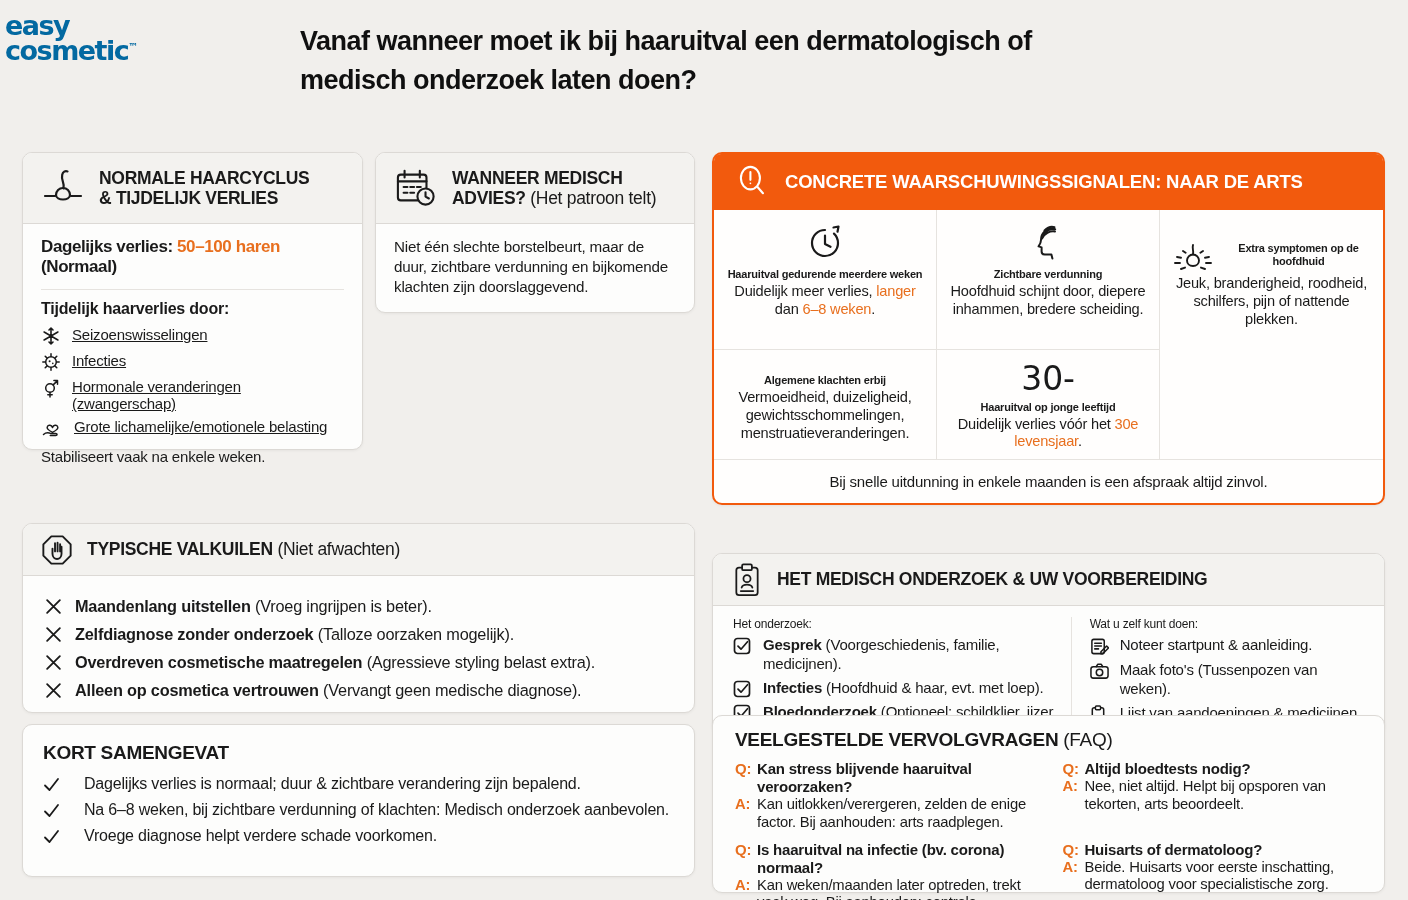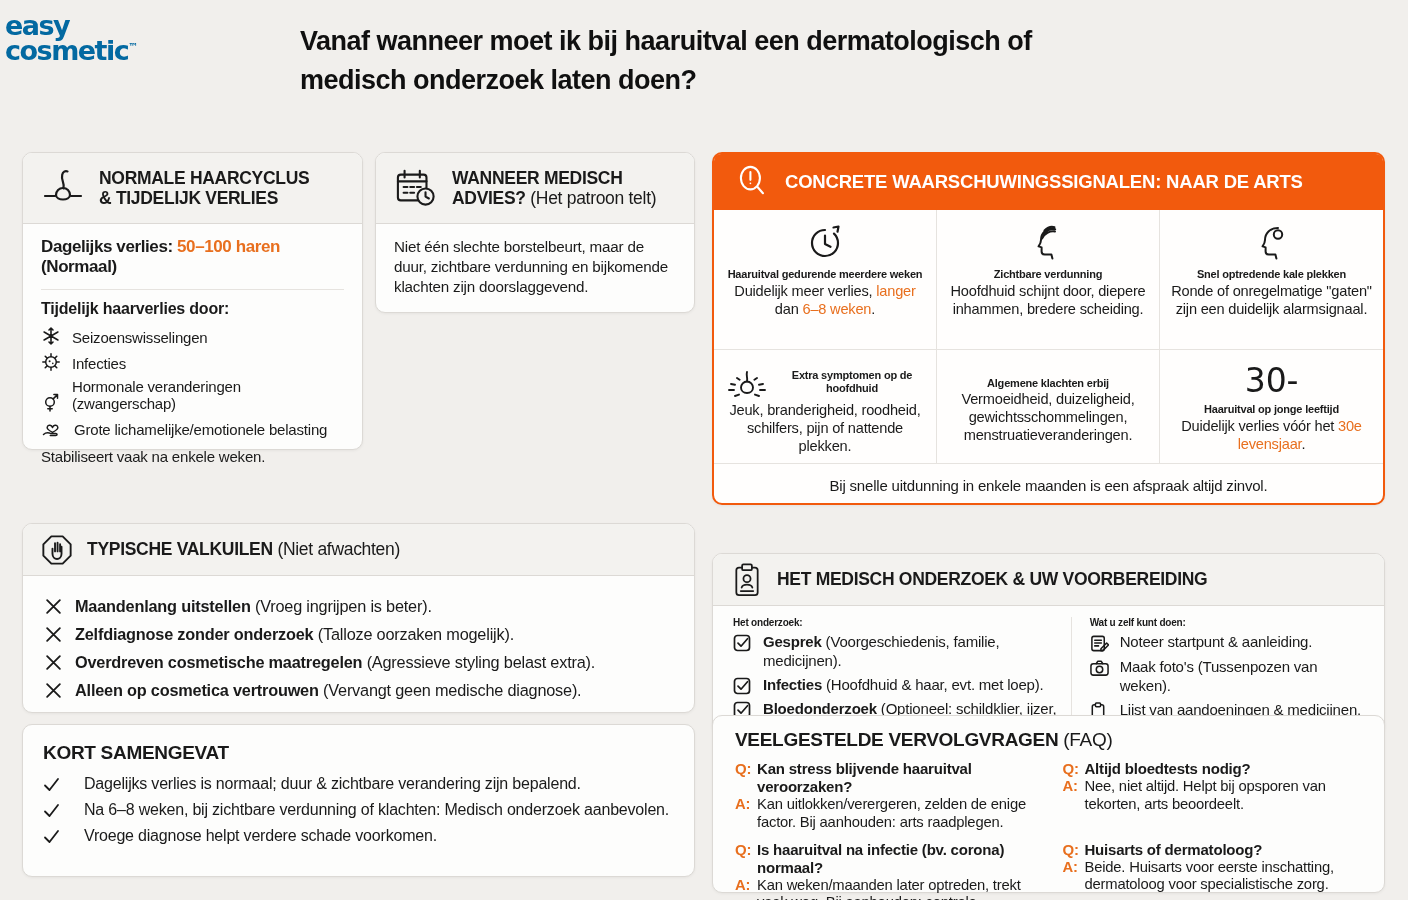--- a/index.html
+++ b/index.html
@@ -41,21 +41,21 @@
   svg{display:block;}
   .ic{flex:0 0 auto;display:inline-flex;}
 
   
   #card-cycle{left:22px;top:152px;width:341px;height:298px;}
   #card-cycle .card-head{height:71px;}
   #card-cycle .body{padding:13px 18px 10px;}
   .daily{font-size:17px;font-weight:700;letter-spacing:-0.4px;}
   .rule{border:none;border-top:1px solid var(--inline);margin:12px 0 10px;}
   .causes-title{font-weight:700;font-size:16px;margin-bottom:8px;}
-  .cause{display:flex;align-items:flex-end;gap:11px;margin:6px 0;font-size:15px;}
+  .cause{display:flex;align-items:flex-start;gap:11px;margin:6px 0;font-size:15px;text-decoration:underline;}
   .cycle-foot{margin-top:10px;font-size:15px;}
 
   
   #card-advice{left:375px;top:152px;width:320px;height:161px;}
   #card-advice .card-head{height:71px;}
   #card-advice .body{padding:13px 18px;font-size:15.2px;line-height:1.33;}
 
   
   #card-warning{left:712px;top:152px;width:673px;height:353px;border:2px solid var(--accent);background:#fffefd;}
   .warn-head{background:var(--accent);height:56px;display:flex;align-items:center;gap:13px;
@@ -78,21 +78,21 @@
   #card-pitfalls .card-head{height:52px;}
   #card-pitfalls .body{padding:12px 22px;}
   .pit{display:flex;align-items:center;gap:13px;margin:9px 0;font-size:16.3px;}
 
   
   #card-exam{left:712px;top:553px;width:673px;height:182px;}
   #card-exam .card-head{height:52px;}
   .exam-body{display:flex;padding:11px 20px 8px;}
   .exam-col{flex:1.18;padding-right:14px;}
   .exam-col.right{flex:1;border-left:1px solid var(--inline);padding-left:18px;padding-right:0;}
-  .exam-title{font-weight:700;font-size:10px;margin-bottom:4px;}
+  .exam-title{font-weight:400;font-size:12px;margin-bottom:4px;}
   .exam-item{display:grid;grid-template-columns:24px 1fr;align-items:start;column-gap:6px;
              margin:5px 0;font-size:15px;line-height:1.25;}
   .exam-item .ic{margin-top:1px;}
 
   
   #card-summary{left:22px;top:724px;width:673px;height:153px;}
   #card-summary .body{padding:17px 20px;}
   .sum-title{font-weight:800;font-size:19px;letter-spacing:-0.3px;margin-bottom:11px;}
   .sum-item{display:flex;align-items:center;gap:24px;margin:8px 0;font-size:16px;}
 
@@ -227,30 +227,20 @@
         <span class="ic">
           <svg width="40" height="42" viewBox="0 0 40 42" fill="none" stroke="#1a1a1a" stroke-width="2" stroke-linecap="round" stroke-linejoin="round">
             <path d="M26 6c-8 0-13 5.2-13 12 0 2.4-1.2 4.6-2.4 6.4l3 1v4.2c0 2 1.3 3 3.2 3h6.6l1 4"></path>
             <path d="M16.5 8.5c3-3 7-4.2 10-3.2M14.8 12.5c2.8-4 8-6.2 12.4-5.2M14 16.5c2-4.8 8-8 13-7"></path>
           </svg>
         </span>
         <div class="wtitle">Zichtbare verdunning</div>
         <div><span>Hoofdhuid schijnt door, diepere inhammen, bredere scheiding.</span></div>
       </div>
 
-      <div class="wcell r1">
-        <span class="ic">
-          <svg width="40" height="42" viewBox="0 0 40 42" fill="none" stroke="#1a1a1a" stroke-width="2" stroke-linecap="round" stroke-linejoin="round">
-            <path d="M26 6c-8 0-13 5.2-13 12 0 2.4-1.2 4.6-2.4 6.4l3 1v4.2c0 2 1.3 3 3.2 3h6.6l1 4"></path>
-            <circle cx="26" cy="12.5" r="4.2"></circle>
-          </svg>
-        </span>
-        <div class="wtitle">Snel optredende kale plekken</div>
-        <div><span>Ronde of onregelmatige "gaten" zijn een duidelijk alarmsignaal.</span></div>
-      </div>
 
       <div class="wcell r2">
         <div class="title-row">
           <span class="ic">
             <svg width="44" height="40" viewBox="0 0 44 40" fill="none" stroke="#1a1a1a" stroke-width="1.9" stroke-linecap="round" stroke-linejoin="round">
               <path d="M22 31c-3.6 0-6-2.4-6-5.5s2.6-6 6-6 6 2.9 6 6-2.4 5.5-6 5.5z"></path>
               <path d="M22 19.5c1-4.3-1.2-5.2 0-9.5"></path>
               <path d="M6 22l4 .8M4 28h5M10 34l4-1.4M38 22l-4 .8M40 28h-5M34 34l-4-1.4M12 16l2.6 1.8M32 16l-2.6 1.8"></path>
             </svg>
           </span>

